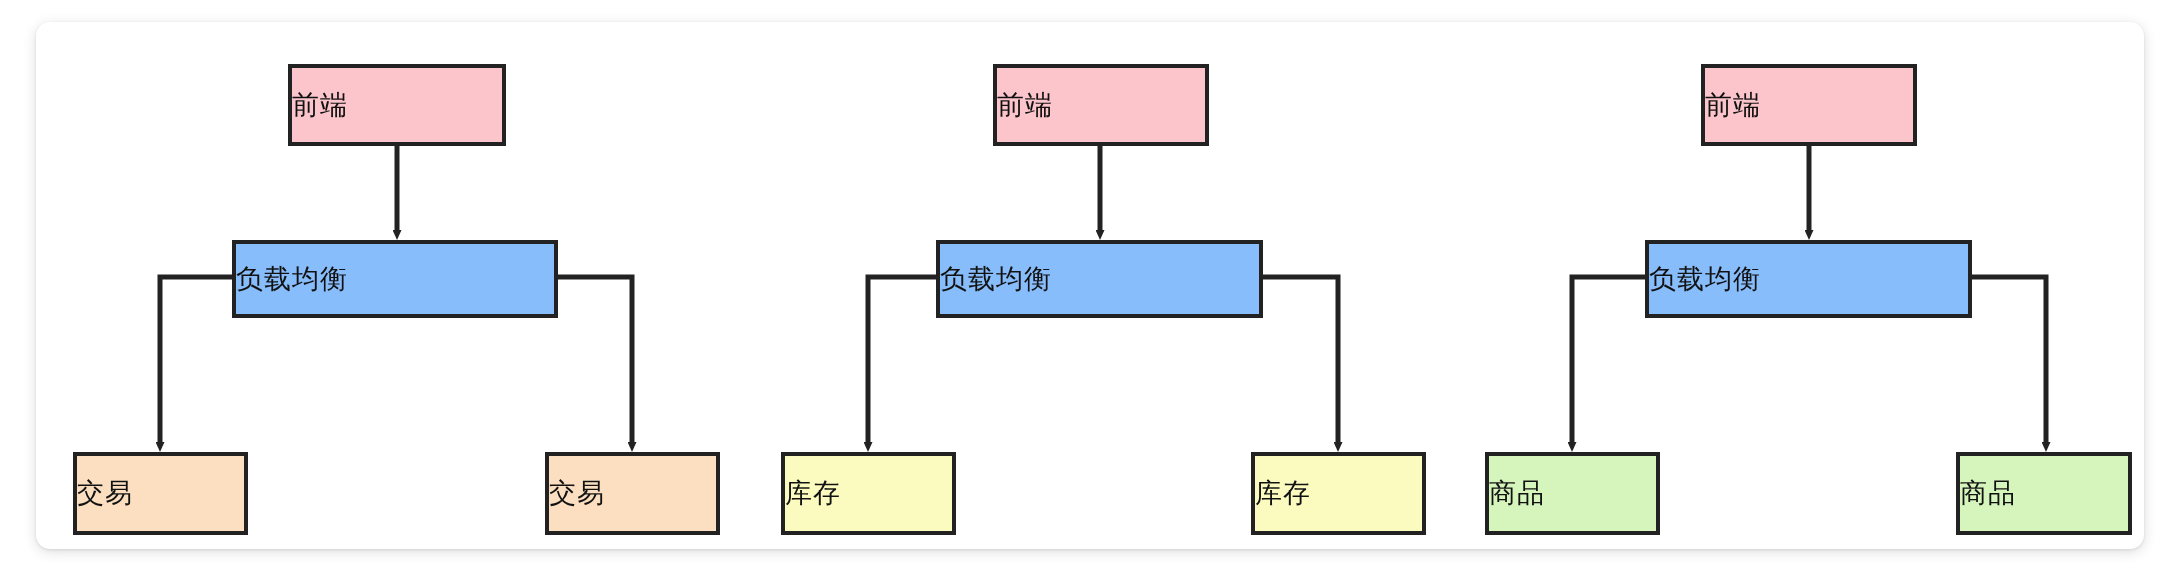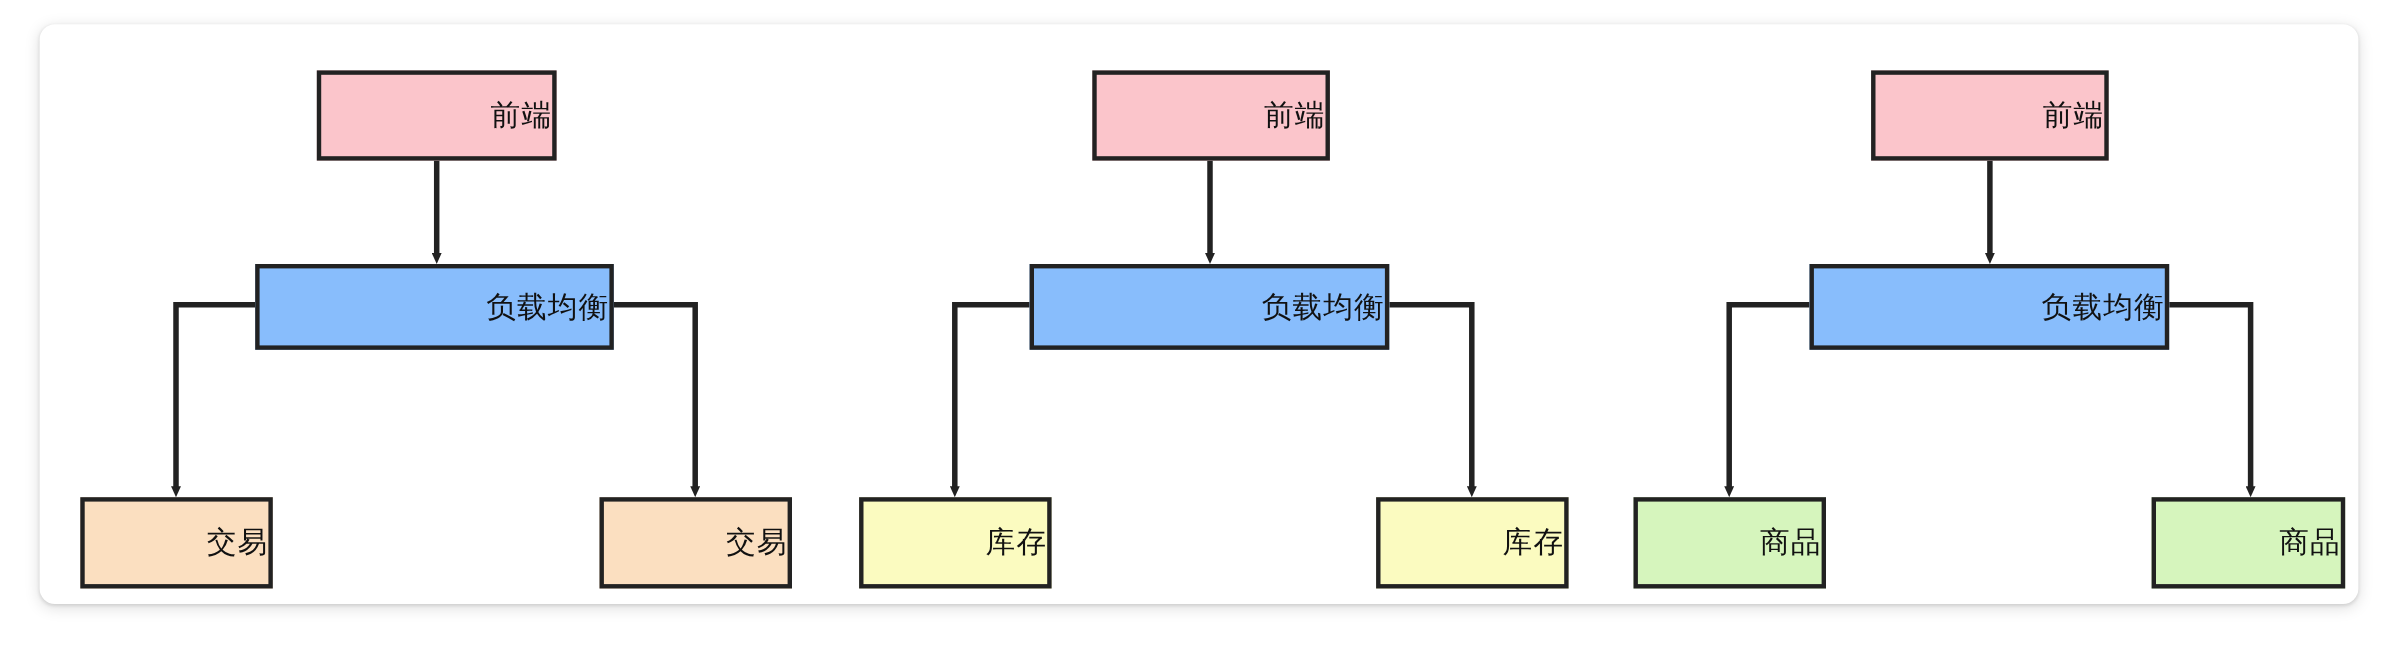--- a/index.html
+++ b/index.html
@@ -33,21 +33,21 @@
     height: 586px;
     overflow: visible;
   }
 
   .node-box {
     position: absolute;
     box-sizing: border-box;
     border: 4px solid #222222;
     display: flex;
     align-items: center;
-    justify-content: flex-end;
+    justify-content: flex-start;
     color: #111111;
     font-size: 27px;
     line-height: 1;
     letter-spacing: 1px;
     white-space: nowrap;
   }
 </style>
 </head>
 <body>
 

